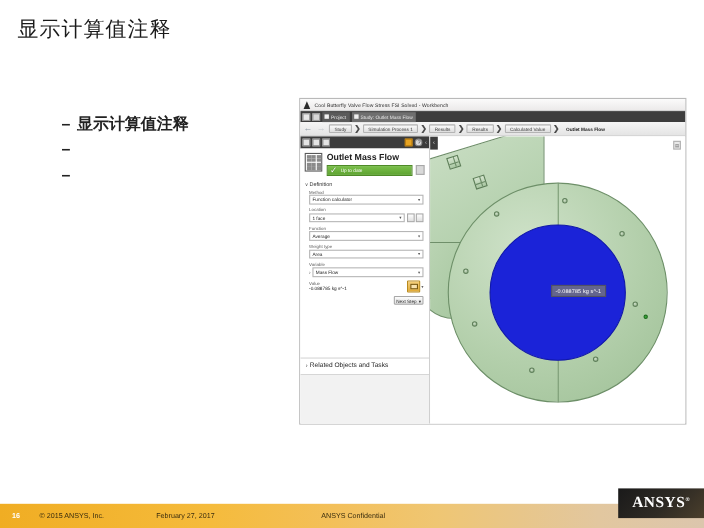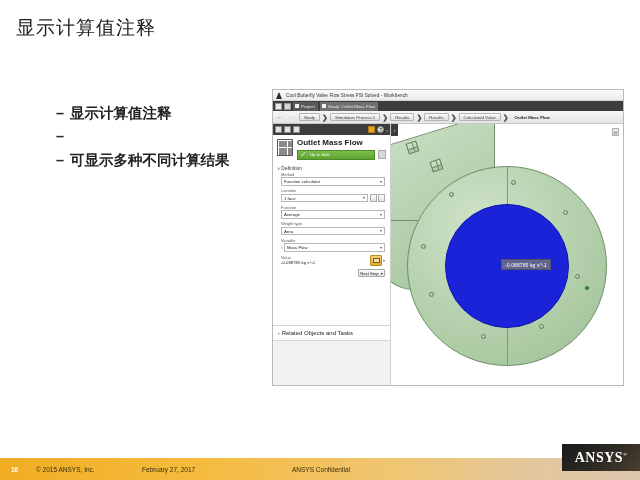--- a/index.html
+++ b/index.html
@@ -538,21 +538,20 @@
   <div class="bullets">
     <div class="bullet">
       <span class="dash">–</span>
       <span>显示计算值注释</span>
     </div>
     <div class="bullet">
       <span class="dash">–</span>
     </div>
     <div class="bullet">
       <span class="dash">–</span>
-      <span>可显示多种不同计算结果</span>
     </div>
   </div>
 
   <div class="app-shot">
 
     <div class="app-titlebar">
       <span class="ansys-a"></span>
       <span class="app-title-text">Cool Butterfly Valve Flow Stress FSI Solved - Workbench</span>
     </div>
 

